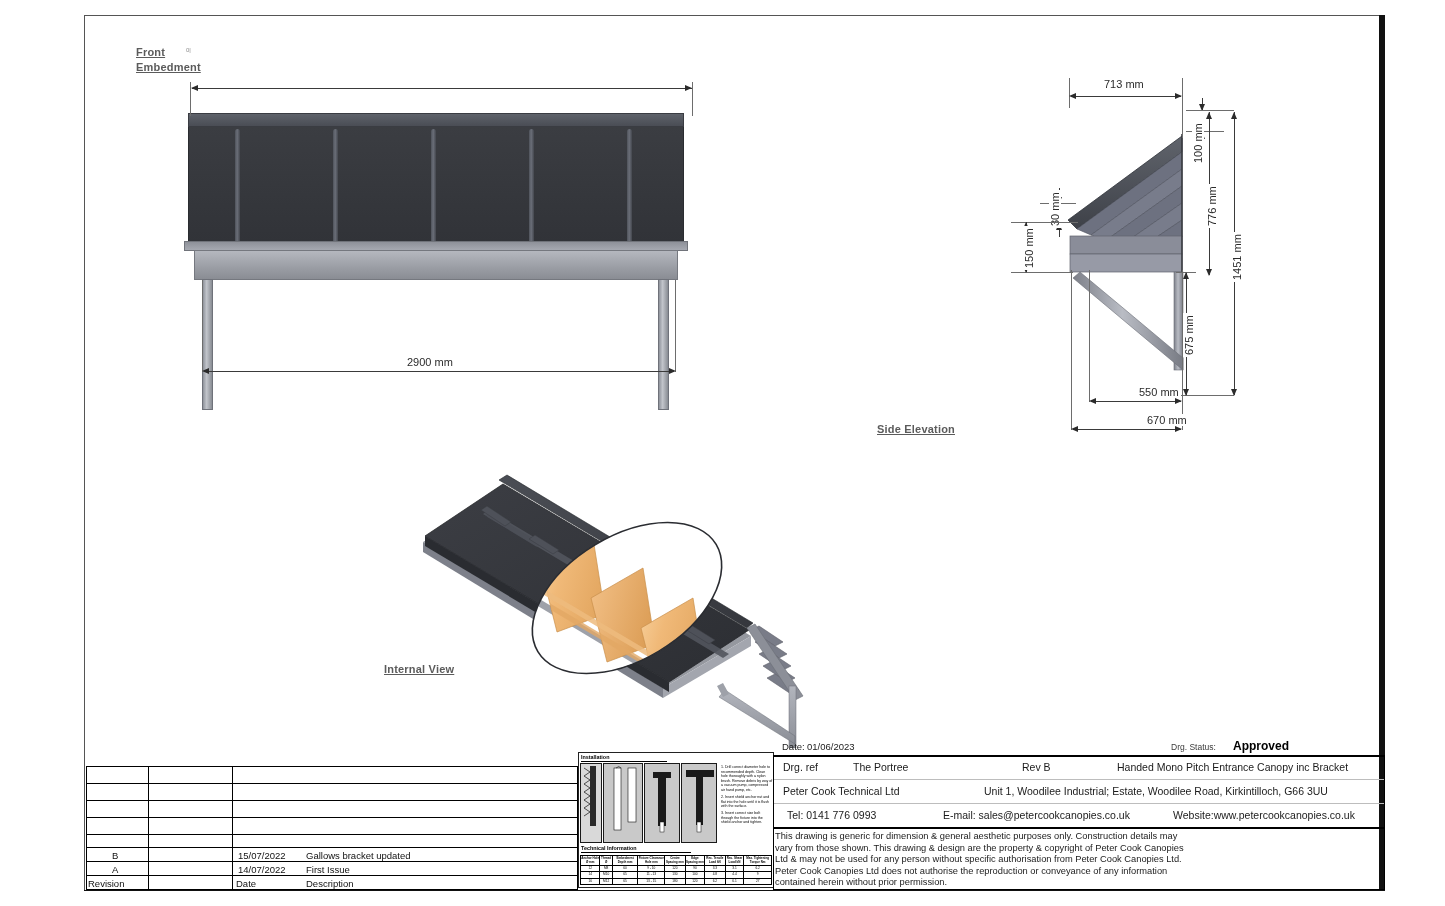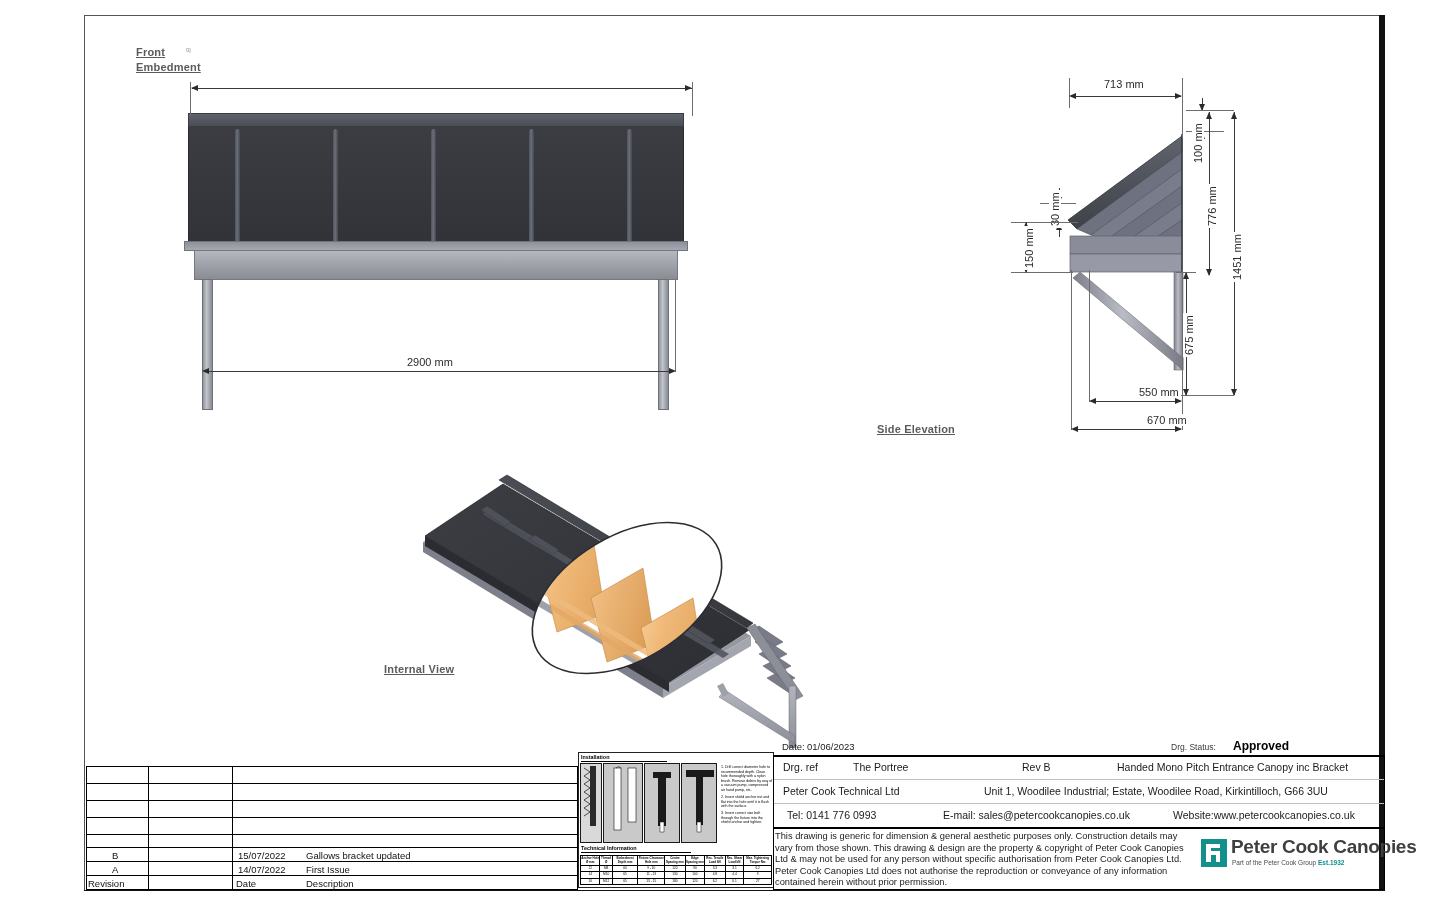--- a/index.html
+++ b/index.html
@@ -466,26 +466,14 @@
     <div class="tbl-txt" style="left:10px;top:30px;">Peter Cook Technical Ltd</div>
     <div class="tbl-txt" style="left:211px;top:30px;">Unit 1, Woodilee Industrial; Estate, Woodilee Road, Kirkintilloch, G66 3UU</div>
 
     <div class="tbl-txt" style="left:14px;top:54px;">Tel: 0141 776 0993</div>
     <div class="tbl-txt" style="left:170px;top:54px;">E-mail: sales@petercookcanopies.co.uk</div>
     <div class="tbl-txt" style="left:400px;top:54px;">Website:www.petercookcanopies.co.uk</div>
 
     <div class="disclaimer">This drawing is generic for dimension &amp; general aesthetic purposes only. Construction details may vary from those shown.  This drawing &amp; design are the property &amp; copyright of Peter Cook Canopies Ltd &amp; may not be used for any person without specific authorisation from Peter Cook Canopies Ltd.  Peter Cook Canopies Ltd does not authorise the reproduction or conveyance of any information contained herein without prior permission.</div>
   </div>
 
-  <div id="logo">
-    <svg class="logo-mark" viewBox="0 0 26 28">
-      <rect x="0" y="0" width="26" height="28" fill="#13908c"></rect>
-      <path d="M5 5 h14 v4 h-9 v3 h7 v4 h-7 v7 h-5 z" fill="#ffffff"></path>
-      <path d="M15 12 h4 v11 h-4 z" fill="#ffffff"></path>
-    </svg>
-    <div class="logo-word">Peter Cook Canopies</div>
-    <div class="logo-sub">
-      <span>Part of the Peter Cook Group</span>
-      <span class="logo-est">Est.1932</span>
-    </div>
-  </div>
 
 </div>
 
 </body></html>

